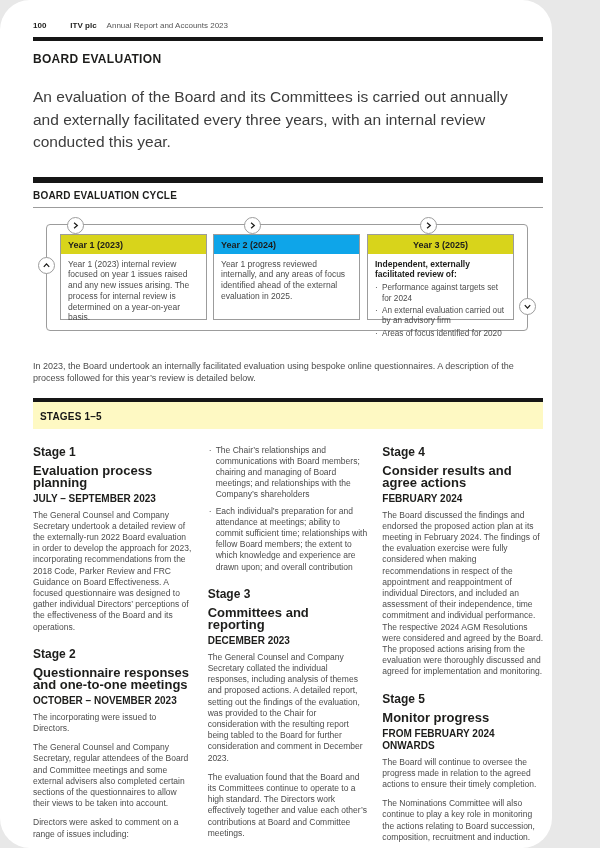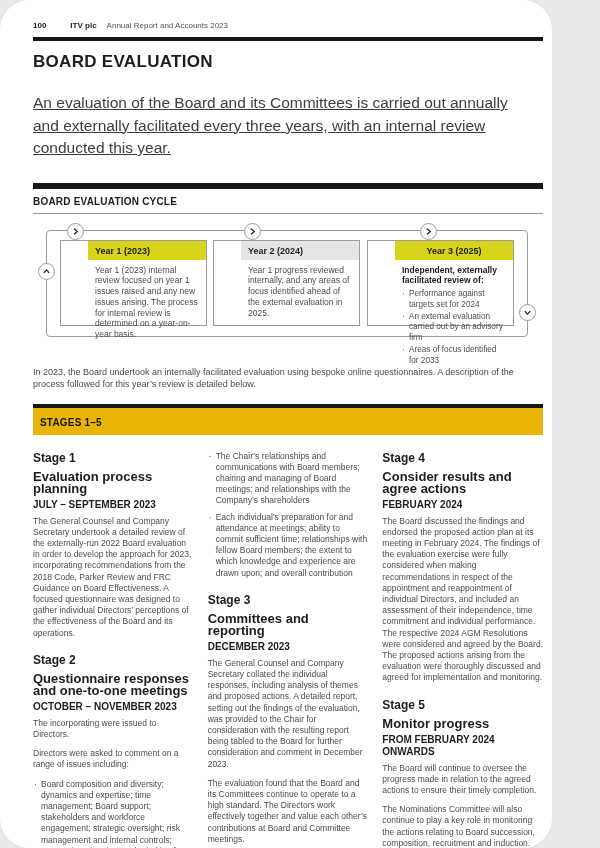--- a/index.html
+++ b/index.html
@@ -7,38 +7,38 @@
         font-family:"Liberation Sans","DejaVu Sans",sans-serif;color:#1d1d1b;border-radius:30px;}
   .content{position:absolute;left:33px;top:0;width:510px;}
 
   
   .meta{display:flex;align-items:baseline;gap:10px;padding-top:21px;font-size:8px;}
   .meta .num{font-weight:bold;}
   .meta .brand{font-weight:bold;margin-left:14px;}
   .meta .doc{color:#555;}
   .top-rule{height:4px;background:#161616;margin-top:7px;}
 
-  h1.title{font-size:17px;font-weight:bold;letter-spacing:.3px;margin:11px 0 0 0;}
+  h1.title{font-size:12px;font-weight:bold;letter-spacing:.3px;margin:11px 0 0 0;}
 
-  p.intro{font-size:15.5px;line-height:22.5px;color:#3d3d3d;margin:20px 0 0 0;max-width:500px;text-decoration:underline;}
+  p.intro{font-size:15.5px;line-height:22.5px;color:#3d3d3d;margin:20px 0 0 0;max-width:500px;}
 
   
   .section-bar{height:6px;background:#161616;margin-top:23px;}
   h2.section-heading{font-size:10px;font-weight:bold;letter-spacing:.2px;margin:7px 0 6px 0;}
   .thin-rule{border-bottom:1px solid #9c9c9c;}
 
   .diagram{position:relative;height:128px;margin-top:10px;}
   .loop{position:absolute;left:13px;top:6px;width:480px;height:105px;
         border:1px solid #9c9c9c;border-radius:4px;}
   .node{position:absolute;width:15px;height:15px;border-radius:50%;
         background:#fff;border:1px solid #9c9c9c;display:flex;align-items:center;justify-content:center;}
   .node svg{display:block;}
 
   .ybox{position:absolute;top:16px;width:147px;height:86px;background:#fff;
-        border:1px solid #9c9c9c;box-sizing:border-box;padding-left:27px;}
+        border:1px solid #9c9c9c;box-sizing:border-box;}
   .ybox .hd{font-size:9px;font-weight:bold;padding:5px 7px 4px 7px;}
   .ybox .bd{font-size:8.5px;line-height:10.8px;color:#4c4c4c;padding:5px 7px 0 7px;}
   .ybox .lead{font-size:8.5px;line-height:10.8px;font-weight:bold;color:#1d1d1b;padding:5px 7px 0 7px;}
   .ybox ul{list-style:none;margin:3px 0 0 0;padding:0 6px 0 7px;}
   .ybox li{position:relative;font-size:8.2px;line-height:10.4px;color:#4c4c4c;
            padding-left:7px;margin-bottom:2px;}
   .ybox li:before{content:"·";position:absolute;left:0;top:0;color:#4c4c4c;}
 
   p.note{font-size:9px;line-height:12.5px;color:#4c4c4c;margin:14px 0 0 0;}
 
@@ -106,53 +106,54 @@
             <path d="M2 3.4 L5 6.8 L8 3.4" fill="none" stroke="#1d1d1b" stroke-width="1.4"></path>
           </svg>
       </div>
 
       <div class="ybox" style="left:27px;">
         <div class="hd" style="background:#d8d41b;">Year 1 (2023)</div>
         <div class="bd">Year 1 (2023) internal review focused on year 1 issues raised and any new issues arising. The process for internal review is determined on a year-on-year basis.</div>
       </div>
 
       <div class="ybox" style="left:180px;">
-        <div class="hd" style="background:#e5e5e5;">Year 2 (2024)</div>
+        <div class="hd" style="background:#0ea5e9;">Year 2 (2024)</div>
         <div class="bd">Year 1 progress reviewed internally, and any areas of focus identified ahead of the external evaluation in 2025.</div>
       </div>
 
       <div class="ybox" style="left:334px;">
         <div class="hd" style="background:#d8d41b;text-align:center;">Year 3 (2025)</div>
         <div class="lead">Independent, externally facilitated review of:</div>
         <ul>
           <li>Performance against targets set for 2024</li>
           <li>An external evaluation carried out by an advisory firm</li>
-          <li>Areas of focus identified for 2033</li>
+          <li>Areas of focus identified for 2020</li>
         </ul>
       </div>
     </div>
 
     <p class="note">In 2023, the Board undertook an internally facilitated evaluation using bespoke online questionnaires. A description of the process followed for this year’s review is detailed below.</p>
 
-    <div class="stages-bar" style="background:#eab308;">
+    <div class="stages-bar" style="background:#fef9c3;">
       <span class="lbl">STAGES 1–5</span>
     </div>
 
     <div class="cols">
 
       <div class="col">
         <div class="stage-title first">Stage 1</div>
         <div class="stage-sub">Evaluation process planning</div>
         <div class="stage-date">JULY – SEPTEMBER 2023</div>
         <p>The General Counsel and Company Secretary undertook a detailed review of the externally-run 2022 Board evaluation in order to develop the approach for 2023, incorporating recommendations from the 2018 Code, Parker Review and FRC Guidance on Board Effectiveness. A focused questionnaire was designed to gather individual Directors’ perceptions of the effectiveness of the Board and its operations.</p>
 
         <div class="stage-title">Stage 2</div>
         <div class="stage-sub">Questionnaire responses and one-to-one meetings</div>
         <div class="stage-date">OCTOBER – NOVEMBER 2023</div>
         <p>The incorporating were issued to Directors.</p>
+        <p>The General Counsel and Company Secretary, regular attendees of the Board and Committee meetings and some external advisers also completed certain sections of the questionnaires to allow their views to be taken into account.</p>
         <p>Directors were asked to comment on a range of issues including:</p>
         <ul>
           <li>Board composition and diversity; dynamics and expertise; time management; Board support; stakeholders and workforce engagement; strategic oversight; risk management and internal controls; succession planning; and priorities for change</li>
 
         </ul>
       </div>
 
       <div class="col">
         <ul>
           <li>The Chair’s relationships and communications with Board members; chairing and managing of Board meetings; and relationships with the Company’s shareholders</li>

